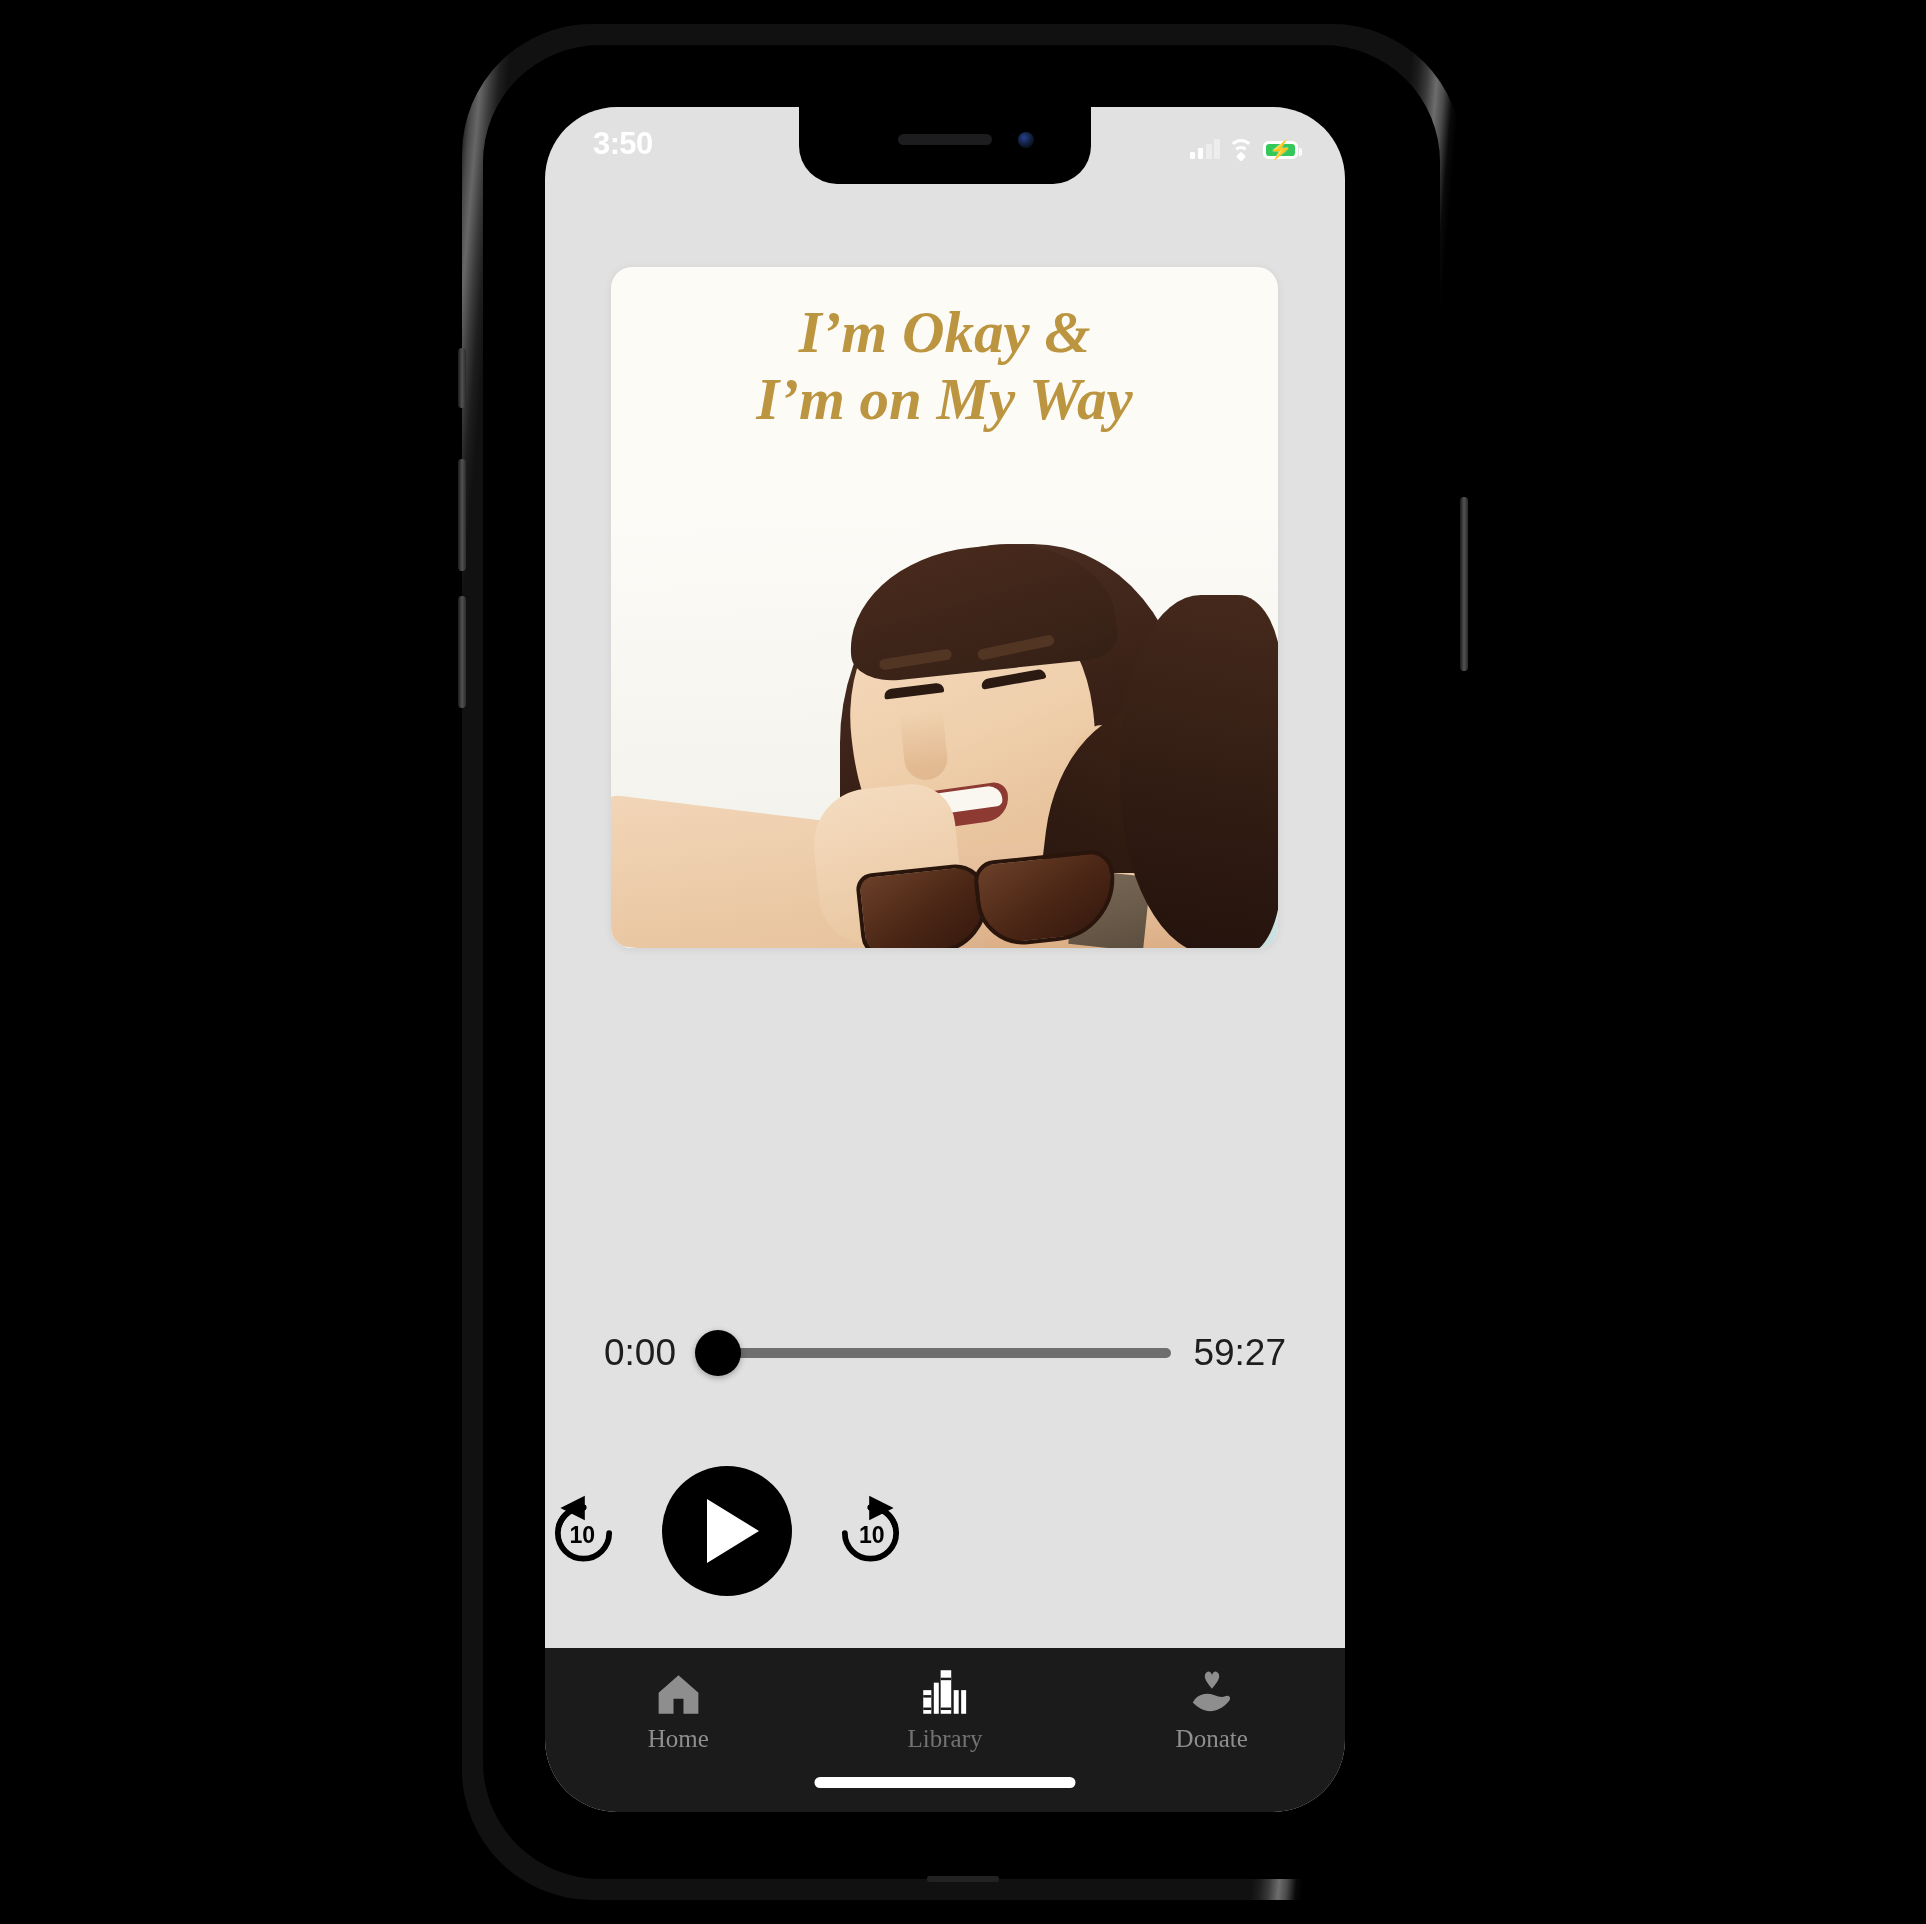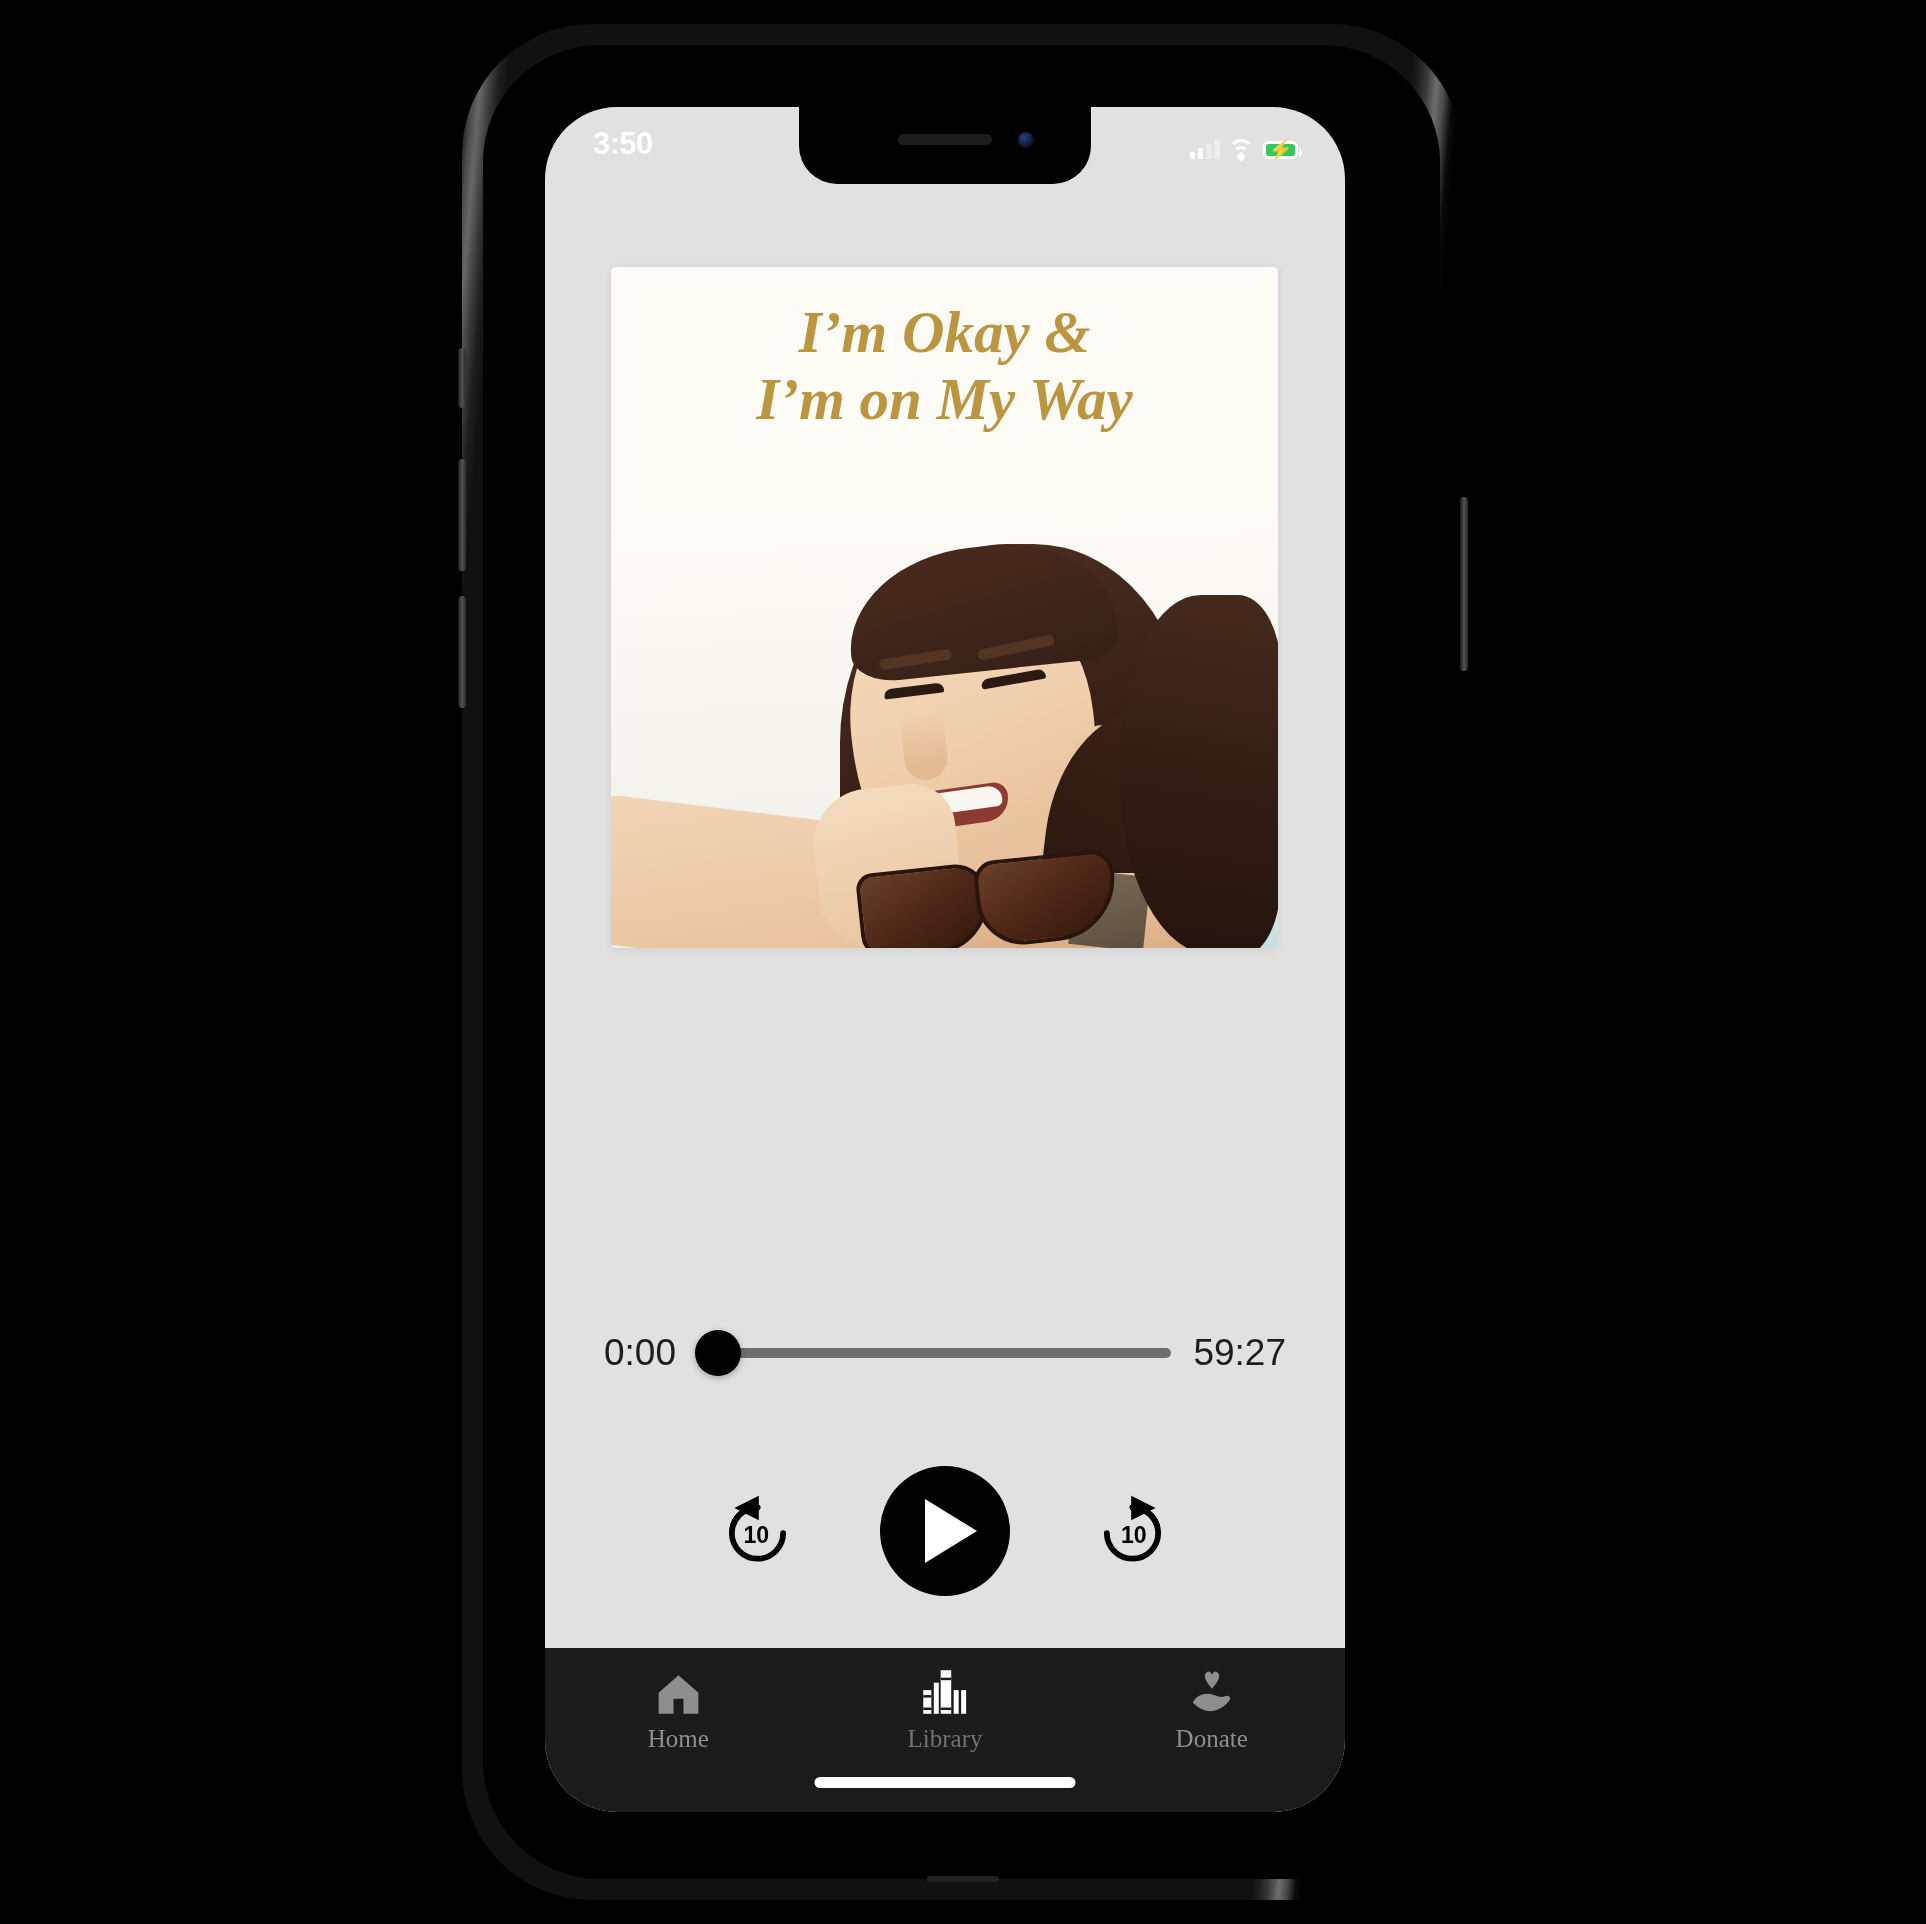--- a/index.html
+++ b/index.html
@@ -144,21 +144,21 @@
     text-align: center;
     font-size: 27px; font-weight: bold; color: #111;
     letter-spacing: 0.9px;
   }
 
   
   #artwork-card {
     position: absolute; left: 66px; top: 160px;
     width: 667px; height: 681px;
     background: #FDFBF6;
-    border-radius: 5px;
+    border-radius: 21px;
     overflow: hidden;
     box-shadow: 0 1.9px 8.7px rgba(0,0,0,.07);
   }
   #artwork-title {
     position: absolute; left: 0; right: 0; top: 32px;
     text-align: center;
     font-family: "Liberation Serif", serif;
     font-style: italic; font-weight: bold;
     font-size: 59px; line-height: 1.13;
     color: #BC9541;
@@ -331,22 +331,22 @@
     width: 46px; height: 46px; border-radius: 50%;
     background: #000;
     box-shadow: 0 1.9px 6.2px rgba(0,0,0,.30);
     cursor: pointer;
   }
 
   
   #controls-row {
     position: absolute; left: 0; right: 0; top: 1355px;
     height: 137px;
-    display: flex; align-items: center; justify-content: center;
-    gap: 84px;
+    display: flex; align-items: center; 
+    gap: 40px;
   }
   .skip-btn { width: 77px; height: 77px; cursor: pointer; }
   .skip-btn svg { width: 100%; height: 100%; display: block; }
   #play-button {
     width: 130px; height: 130px; border-radius: 50%;
     background: #000;
     display: flex; align-items: center; justify-content: center;
     cursor: pointer;
   }
   #play-triangle {

